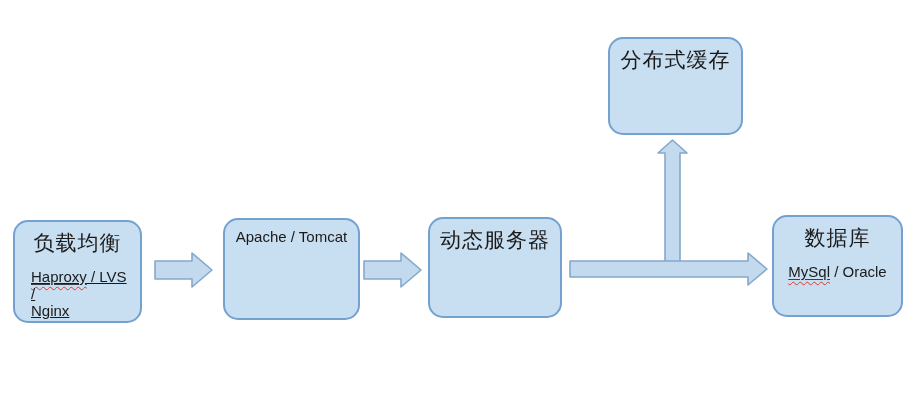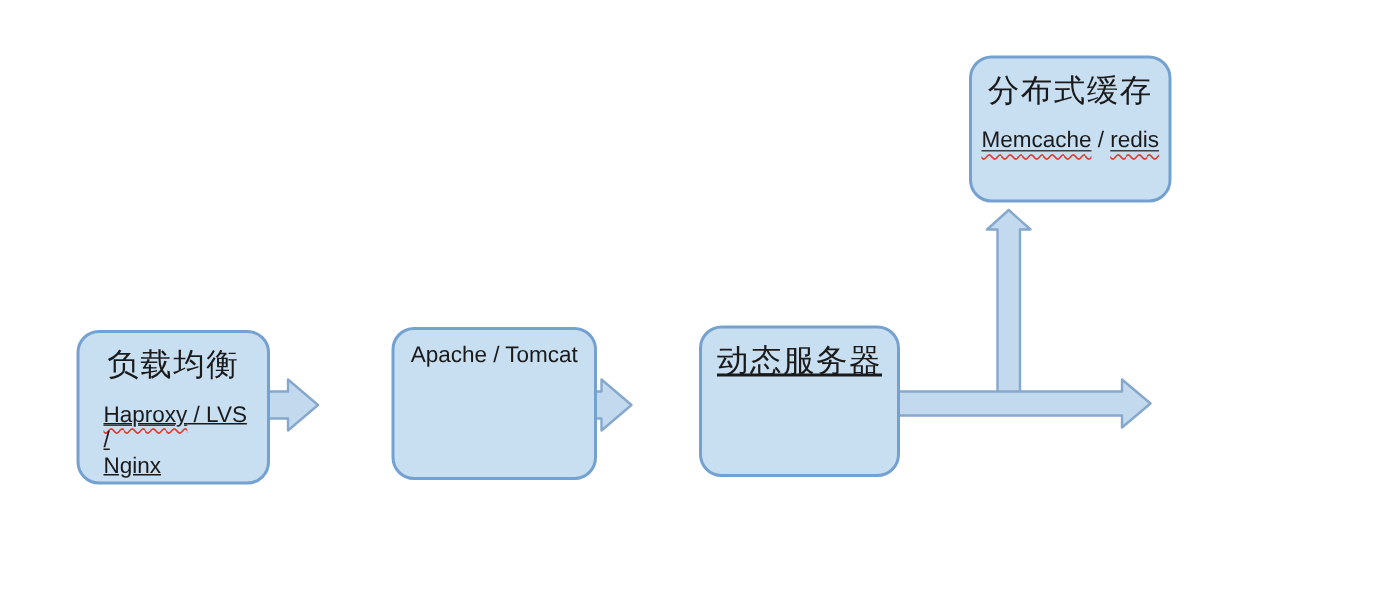--- a/index.html
+++ b/index.html
@@ -34,21 +34,20 @@
     stroke-linejoin: round;
   }
   .node {
     position: absolute;
     background: var(--box-fill);
     border: 2px solid var(--box-border);
     border-radius: 15px;
     padding-top: 8px;
     color: var(--text-color);
     text-align: center;
-    margin-left: 38px;
   }
   .node-title {
     display: block;
     font-family: "Liberation Serif", "DejaVu Serif", serif;
     font-size: 21px;
     line-height: 26px;
     letter-spacing: 1px;
     margin-bottom: 12px;
     white-space: nowrap;
   }
@@ -70,21 +69,21 @@
   .sp .ul {
     text-decoration: underline;
     text-decoration-style: solid;
     text-decoration-color: var(--word-underline);
     text-decoration-thickness: 1px;
     text-underline-offset: 2px;
   }
   
   .n0 { left: 13px;  top: 220px; width: 129px; height: 103px; }
   .n1 { left: 223px; top: 218px; width: 137px; height: 102px; }
-  .n2 { left: 428px; top: 217px; width: 134px; height: 101px; text-decoration: underline; }
+  .n2 { left: 428px; top: 217px; width: 134px; height: 101px; }
   .n3 { left: 608px; top: 37px;  width: 135px; height: 98px;  }
   .n4 { left: 772px; top: 215px; width: 131px; height: 102px; }
 </style>
 </head>
 <body>
 
 <div class="canvas">
 
   <svg class="arrow-layer" width="924" height="400" viewBox="0 0 924 400" xmlns="http://www.w3.org/2000/svg">
 
@@ -105,17 +104,20 @@
   <div class="node n1">
     <span class="node-tech">Apache / Tomcat</span>
   </div>
 
   <div class="node n2">
     <span class="node-title">动态服务器</span>
   </div>
 
   <div class="node n3">
     <span class="node-title">分布式缓存</span>
-    <span class="node-tech"><span class="sp"><span class="ul">Memcache</span></span><span> / </span><span class="sp"><span class="ul">redis</span></span></span>
   </div>
 
+  <div class="node n4">
+    <span class="node-title">数据库</span>
+    <span class="node-tech"><span class="sp"><span class="ul">MySql</span></span><span> / Oracle</span></span>
+  </div>
 
 </div>
 
 </body></html>

